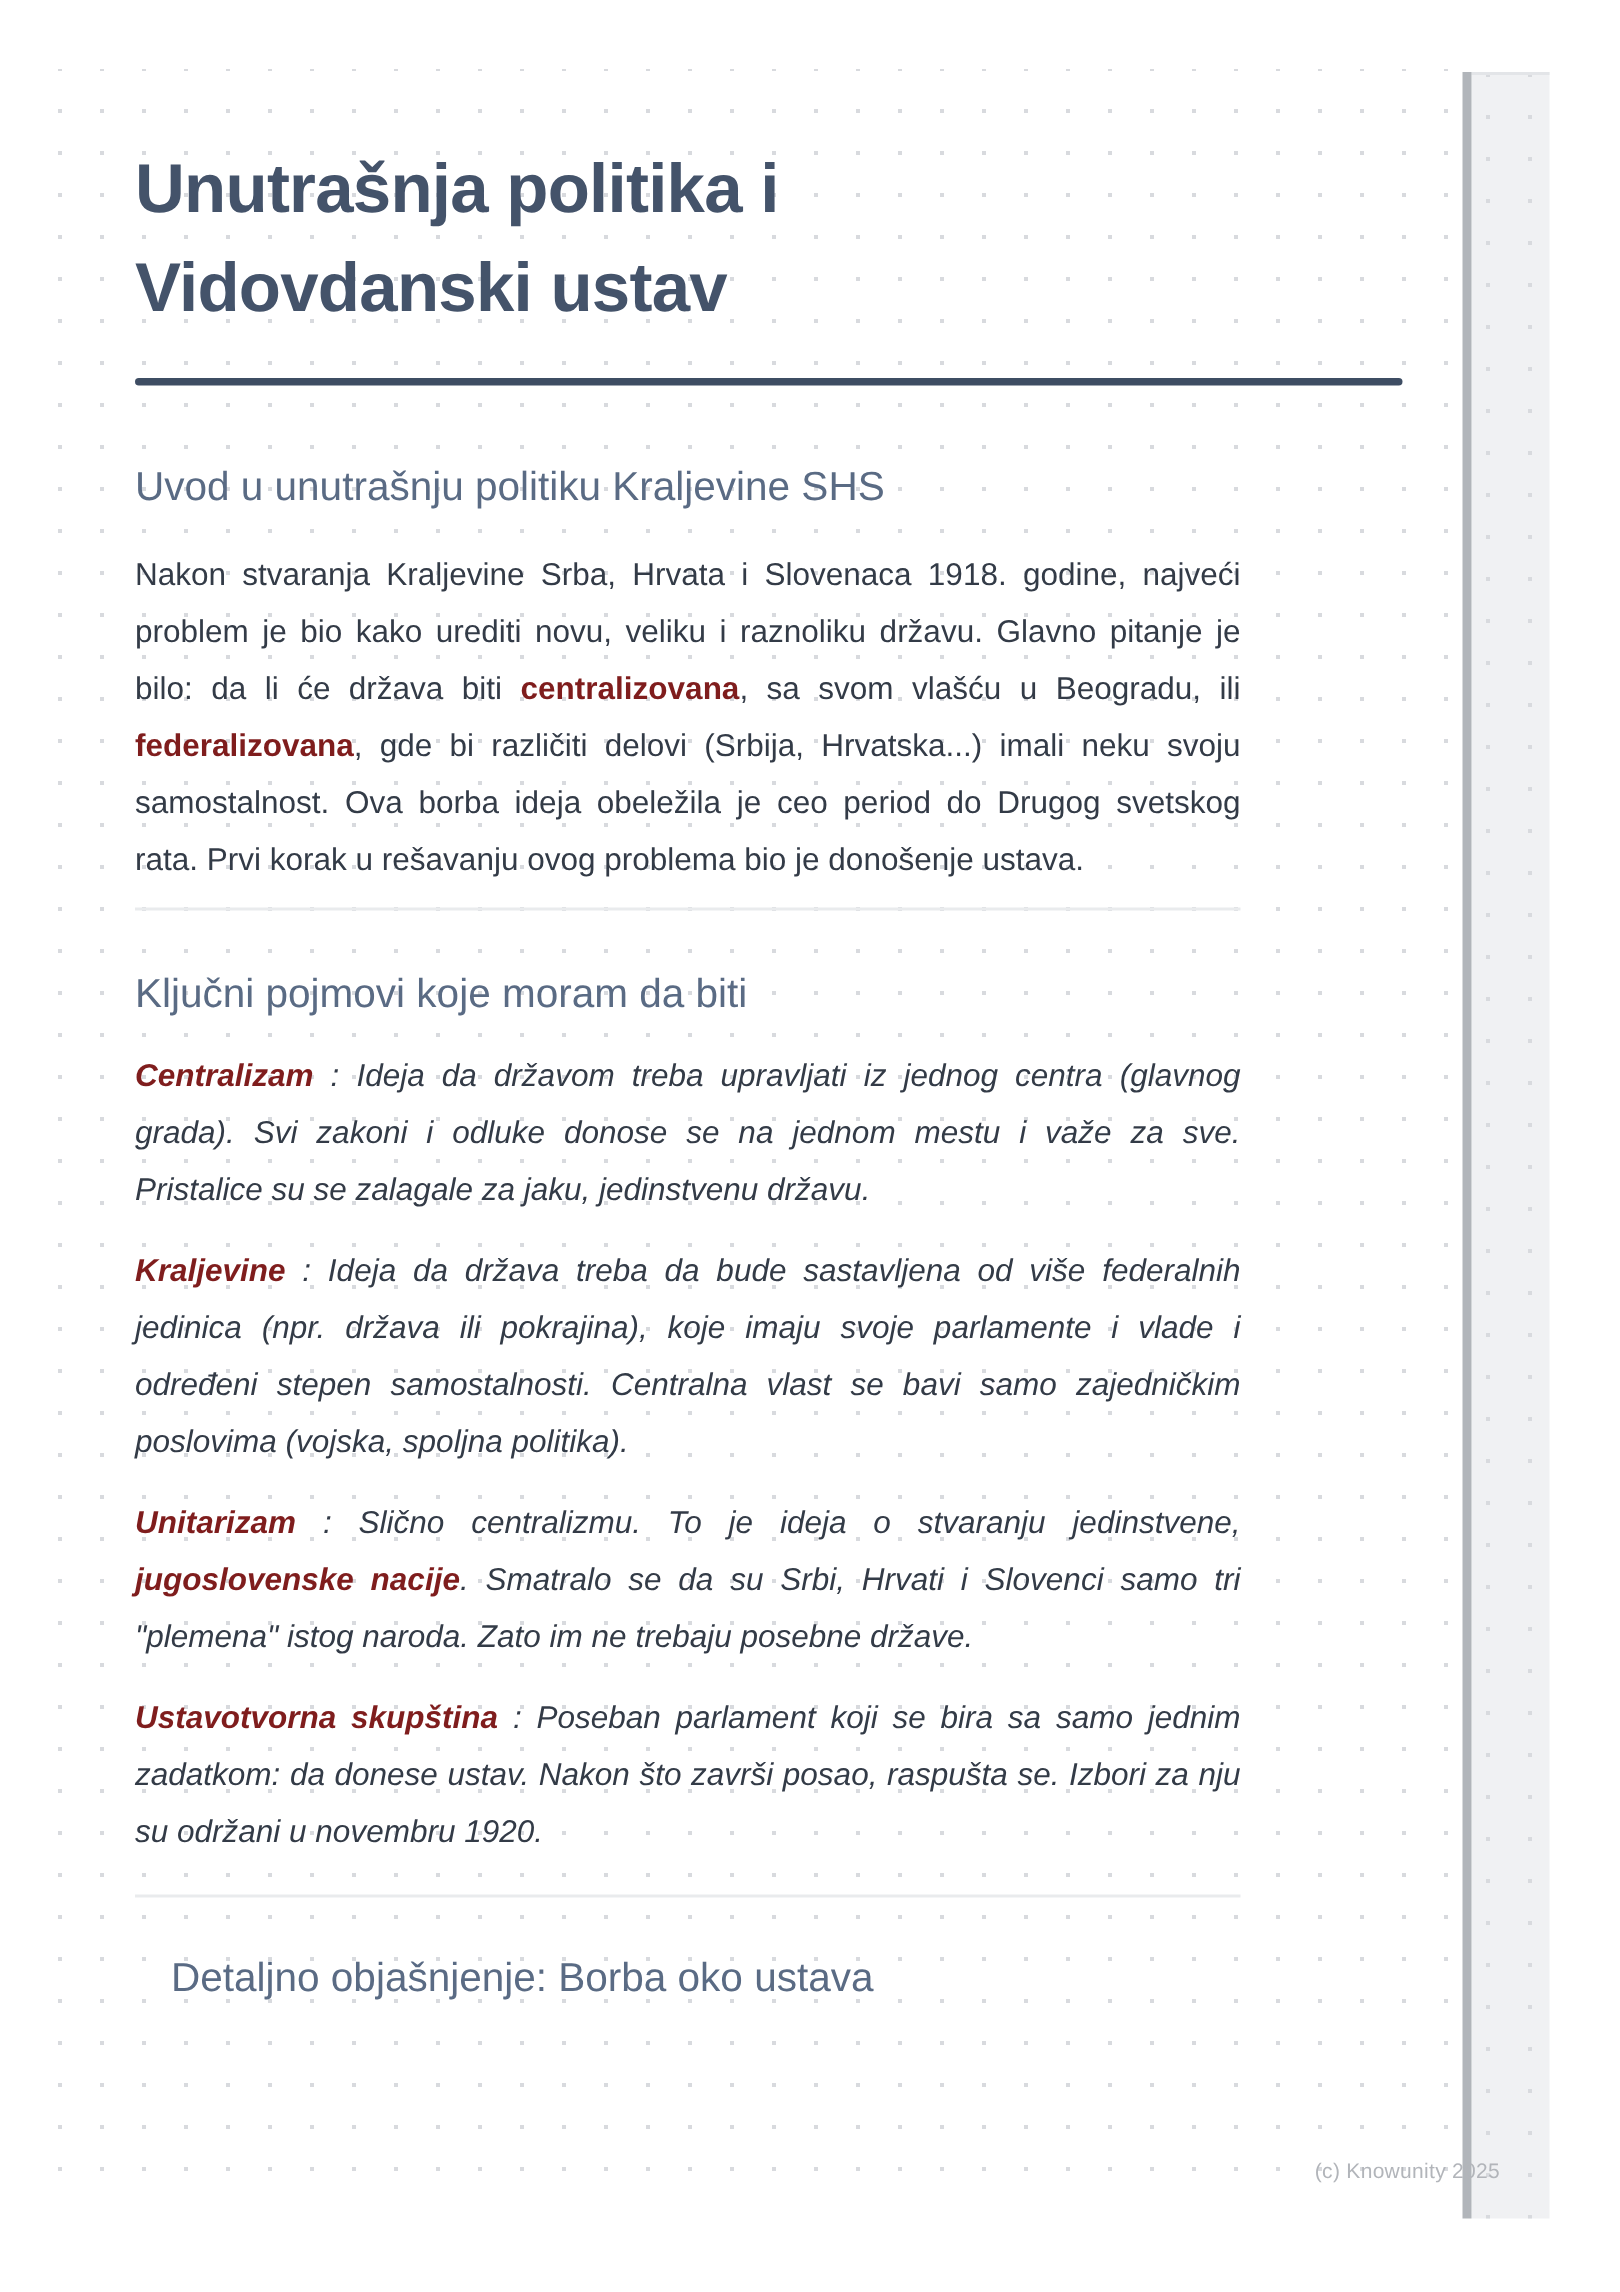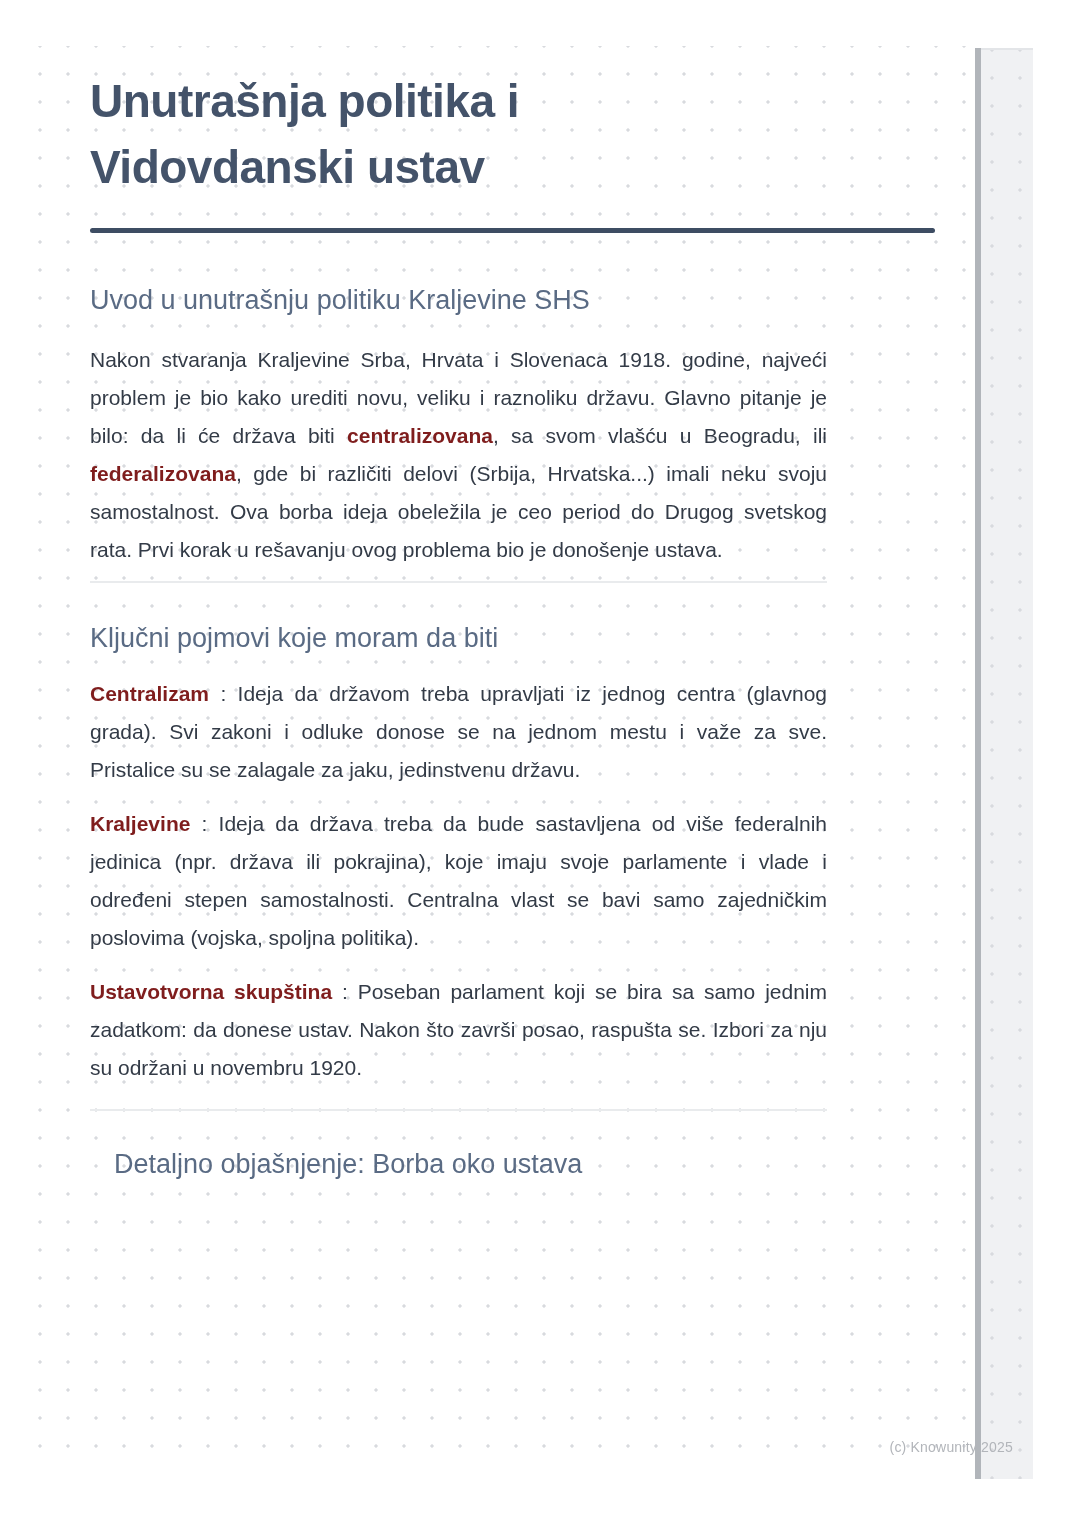--- a/index.html
+++ b/index.html
@@ -38,21 +38,21 @@
     background-position: 25px 14px;
     z-index: 1;
   }
   .content {
     position: absolute;
     left: 90px; top: 0;
     width: 845px;
     z-index: 3;
   }
   .doc-title {
-    margin: 68px 0 0 0;
+    margin: 92px 0 0 0;
     width: 690px;
     font-size: 46px;
     line-height: 66px;
     font-weight: 800;
     letter-spacing: -0.5px;
     color: var(--title_color, #44536a);
   }
   .title-rule {
     margin-top: 28px;
     width: 845px; height: 5px;
@@ -71,30 +71,30 @@
   .sh-3 { margin-top: 34px; margin-left: 24px; }
   .body-par {
     margin: 22px 0 0 0;
     width: 737px;
     font-size: 21px;
     line-height: 38px;
     color: var(--body_text, #333b47);
     text-align: justify;
   }
   .body-par b { font-weight: 700; color: #7f1d1d; }
-  .def-par { margin-top: 16px; }
+  .def-par { margin-top: 16px; font-style: italic; }
   .light-divider {
     width: 737px; height: 2px;
     background: var(--divider, #e9ebed);
   }
   .ld-1 { margin-top: 12px; }
   .ld-2 { margin-top: 22px; }
   .footer-note {
     position: absolute;
-    top: 1439px; right: 67px;
+    top: 1439px; right: 80px;
     font-size: 14px;
     letter-spacing: 0.2px;
     color: var(--footer_text, #b2b5ba);
     z-index: 6;
   }
 </style>
 </head>
 <body>
 
 <div class="dot-grid"></div>
@@ -106,20 +106,21 @@
   <div class="title-rule"></div>
 
   <h2 class="section-heading sh-1">Uvod u unutrašnju politiku Kraljevine SHS</h2>
   <p class="body-par"><span>Nakon stvaranja Kraljevine Srba, Hrvata i Slovenaca 1918. godine, najveći problem je bio kako urediti novu, veliku i raznoliku državu. Glavno pitanje je bilo: da li će država biti </span><b>centralizovana</b><span>, sa svom vlašću u Beogradu, ili </span><b>federalizovana</b><span>, gde bi različiti delovi (Srbija, Hrvatska...) imali neku svoju samostalnost. Ova borba ideja obeležila je ceo period do Drugog svetskog rata. Prvi korak u rešavanju ovog problema bio je donošenje ustava.</span></p>
 
   <div class="light-divider ld-1"></div>
 
   <h2 class="section-heading sh-2">Ključni pojmovi koje moram da biti</h2>
   <p class="body-par def-par" style="margin-top:18px"><b>Centralizam</b><span> : Ideja da državom treba upravljati iz jednog centra (glavnog grada). Svi zakoni i odluke donose se na jednom mestu i važe za sve. Pristalice su se zalagale za jaku, jedinstvenu državu.</span></p>
   <p class="body-par def-par"><b>Kraljevine</b><span> : Ideja da država treba da bude sastavljena od više federalnih jedinica (npr. država ili pokrajina), koje imaju svoje parlamente i vlade i određeni stepen samostalnosti. Centralna vlast se bavi samo zajedničkim poslovima (vojska, spoljna politika).</span></p>
+  <p class="body-par def-par"><b>Unitarizam</b><span> : Slično centralizmu. To je ideja o stvaranju jedinstvene, </span><b>jugoslovenske nacije</b><span>. Smatralo se da su Srbi, Hrvati i Slovenci samo tri "plemena" istog naroda. Zato im ne trebaju posebne države.</span></p>
   <p class="body-par def-par"><b>Ustavotvorna skupština</b><span> : Poseban parlament koji se bira sa samo jednim zadatkom: da donese ustav. Nakon što završi posao, raspušta se. Izbori za nju su održani u novembru 1920.</span></p>
 
   <div class="light-divider ld-2"></div>
 
   <h2 class="section-heading sh-3">Detaljno objašnjenje: Borba oko ustava</h2>
 </div>
 
 <div class="footer-note">(c) Knowunity 2025</div>
 
 </body></html>

